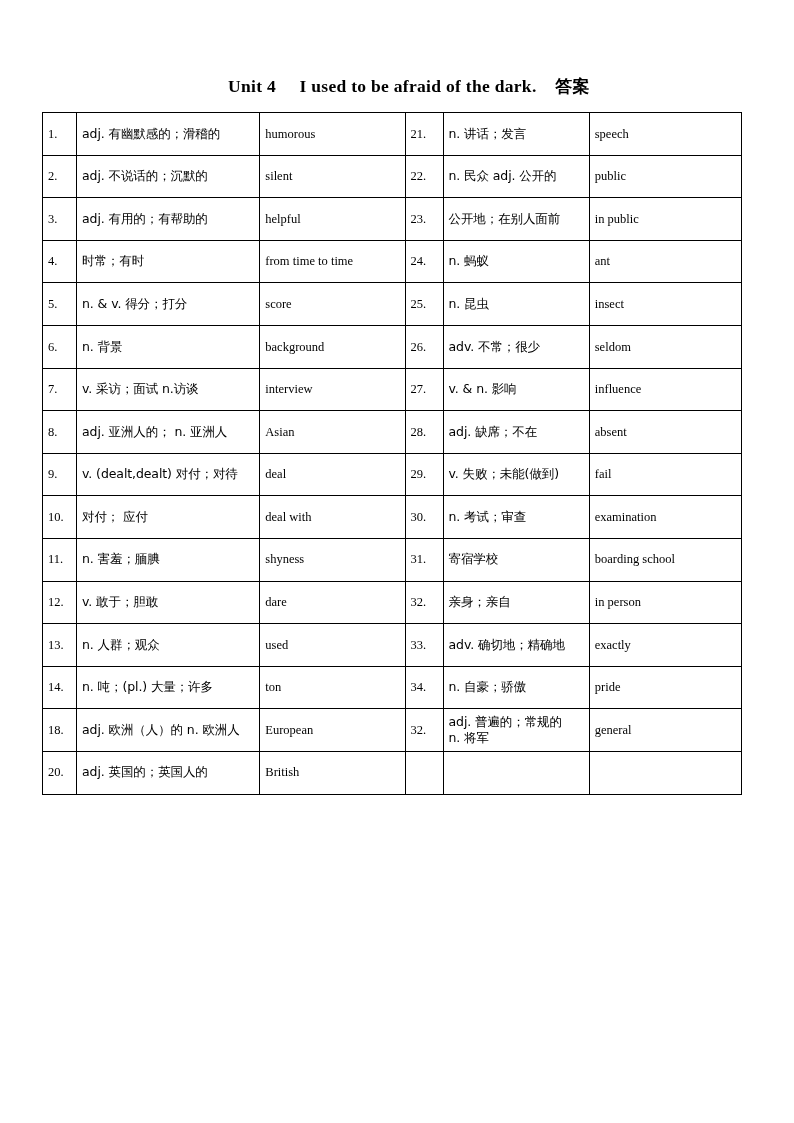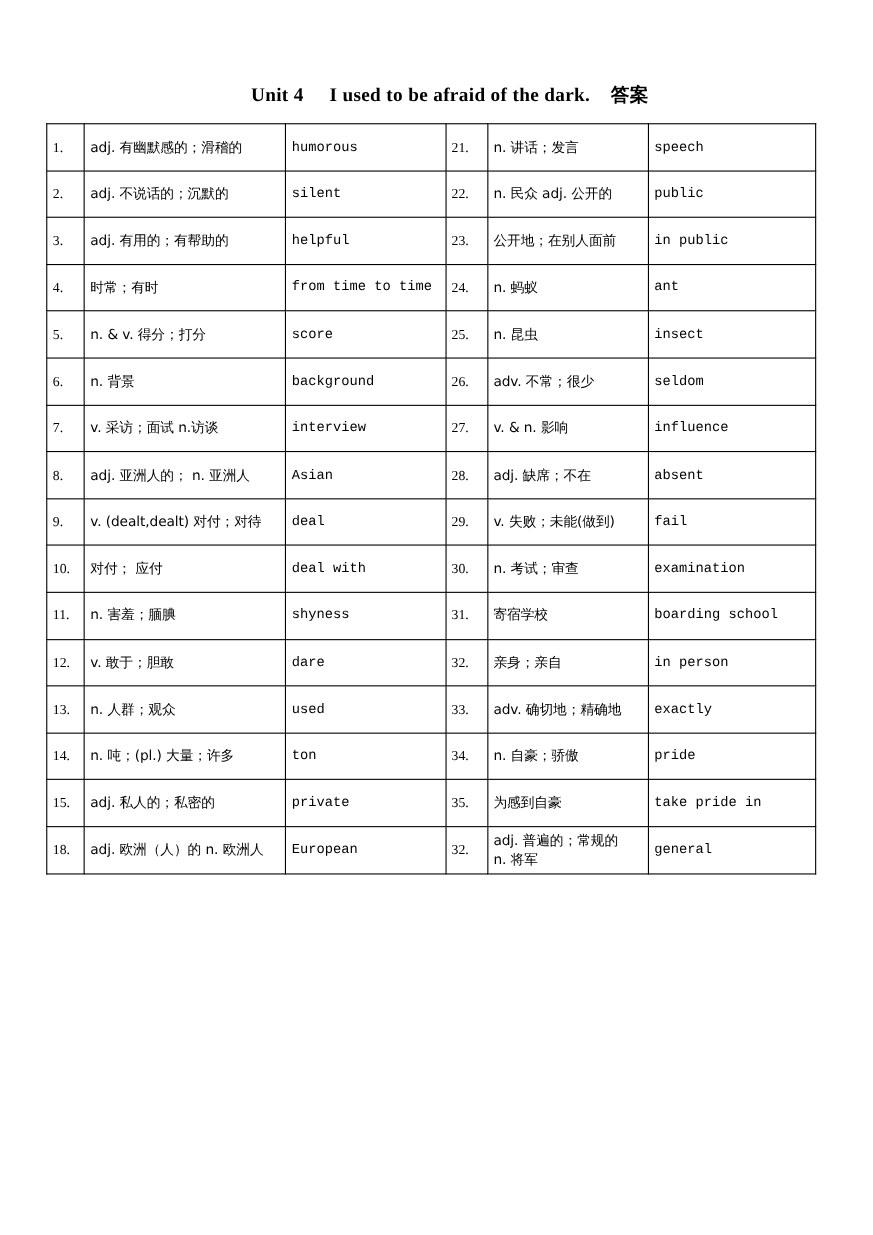--- a/index.html
+++ b/index.html
@@ -67,21 +67,21 @@
     font-family: "Liberation Serif", "DejaVu Serif", serif;
     font-size: 12.5px;
   }
   td.cn {
     font-family: "DejaVu Sans", "Liberation Sans", sans-serif;
     font-size: 12px;
     letter-spacing: -0.1px;
     padding-left: 7px;
   }
   td.en {
-    font-family: Liberation Mono, monospace;
+    font-family: Liberation Serif, serif;
     font-size: 12.5px;
     padding-left: 7px;
   }
   td.empty { border: 1px solid #000000; }
   .two-line { line-height: 1.28; }
 </style>
 </head>
 <body>
 
 <div class="page">
@@ -204,31 +204,31 @@
         </tr>
         <tr>
           <td class="num">14.</td>
           <td class="cn">n. 吨；(pl.) 大量；许多</td>
           <td class="en">ton</td>
           <td class="num">34.</td>
           <td class="cn">n. 自豪；骄傲</td>
           <td class="en">pride</td>
         </tr>
         <tr>
-          <td class="num">15.</td>
-          <td class="cn">adj. 私人的；私密的</td>
-          <td class="en">private</td>
-          <td class="num">35.</td>
-          <td class="cn">为感到自豪</td>
-          <td class="en">take pride in</td>
-        </tr>
-        <tr>
           <td class="num">18.</td>
           <td class="cn">adj. 欧洲（人）的 n. 欧洲人</td>
           <td class="en">European</td>
           <td class="num">32.</td>
           <td class="cn two-line">adj. 普遍的；常规的<br>n. 将军</td>
           <td class="en">general</td>
         </tr>
+        <tr>
+          <td class="num">20.</td>
+          <td class="cn">adj. 英国的；英国人的</td>
+          <td class="en">British</td>
+          <td class="num empty"></td>
+          <td class="cn empty"></td>
+          <td class="en empty"></td>
+        </tr>
       </tbody>
   </table>
 
 </div>
 
 </body></html>

